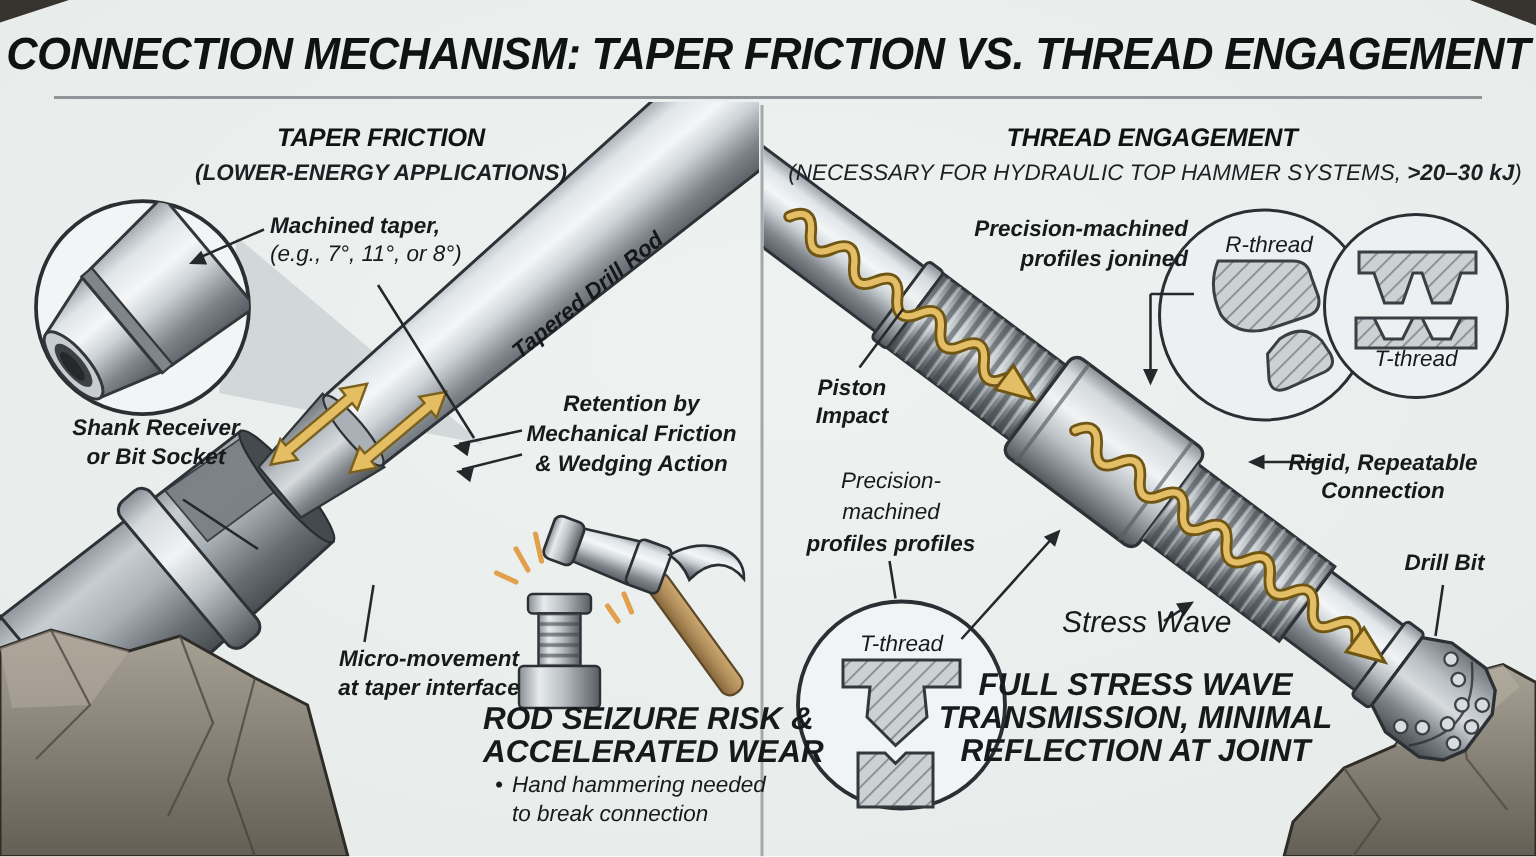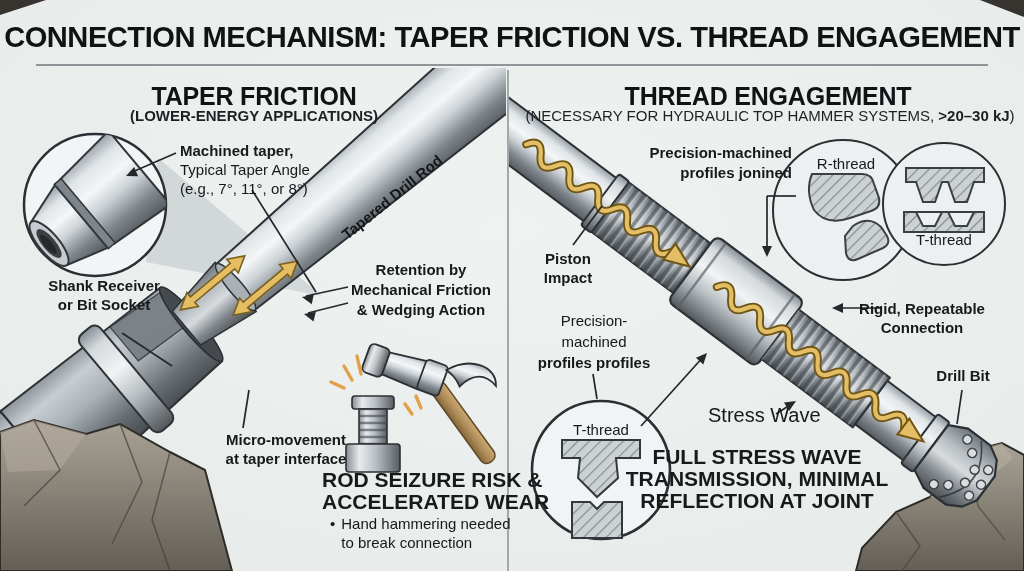--- a/index.html
+++ b/index.html
@@ -1,32 +1,32 @@
 <!DOCTYPE html>
 <html><head>
 <meta charset="utf-8">
 <style>
   html,body{margin:0;padding:0;}
   #stage{
     position:relative;width:1024px;height:571px;overflow:hidden;
     background:radial-gradient(130% 130% at 50% 40%, #eef2f1 0%, #e7ebea 55%, #d9dedd 100%);
-    font-family:"Liberation Sans", sans-serif;color:#17191b;
+    font-family:"Liberation Sans", sans-serif;color:#17191b;font-style:italic;
   }
   .co{position:absolute;font-size:15px;line-height:19px;white-space:nowrap;color:#17191b;}
   .bold{font-weight:700;}
   .ctr{text-align:center;transform:translateX(-50%);}
   .rightal{text-align:right;}
   .title{
     position:absolute;left:512px;top:20px;transform:translateX(-50%) scaleX(.97);
     font-size:30px;font-weight:800;letter-spacing:-.5px;white-space:nowrap;color:#101214;
   }
   .rule{position:absolute;left:36px;top:64px;width:952px;height:2px;background:#8f9598;}
   .divider{position:absolute;left:507px;top:70px;width:2px;height:501px;background:#a3a9ab;}
   .panelhead{
-    position:absolute;transform:translateX(-50%);font-size:25px;font-weight:800;
+    position:absolute;transform:translateX(-50%);font-size:17px;font-weight:800;
     letter-spacing:-.2px;white-space:nowrap;color:#101214;
   }
   .panelsub{
     position:absolute;transform:translateX(-50%);font-size:15px;font-weight:600;
     white-space:nowrap;color:#1d2022;
   }
   .caps{font-size:21px;font-weight:800;line-height:22px;}
   .rodlabel{
     position:absolute;left:392px;top:197px;transform:translate(-50%,-50%) rotate(-39deg);
     font-size:15px;font-weight:700;white-space:nowrap;color:#15171a;
@@ -315,21 +315,20 @@
   <div class="divider"></div>
 
   <div class="panelhead" style="left:254px;top:82px;">TAPER FRICTION</div>
   <div class="panelsub" style="left:254px;top:107px;">(LOWER-ENERGY APPLICATIONS)</div>
 
   <div class="panelhead" style="left:768px;top:82px;">THREAD ENGAGEMENT</div>
   <div class="panelsub" style="left:770px;top:107px;font-weight:500;"><span>(NECESSARY FOR HYDRAULIC TOP HAMMER SYSTEMS, </span><span class="bold">&gt;20–30 kJ</span><span>)</span></div>
 
   <div class="co" style="left:180px;top:141px;">
     <div class="bold">Machined taper,</div>
-    <div>Typical Taper Angle</div>
     <div>(e.g., 7°, 11°, or 8°)</div>
   </div>
 
   <div class="rodlabel">Tapered Drill Rod</div>
 
   <div class="co ctr bold" style="left:104px;top:276px;text-align:center;">
     <div>Shank Receiver</div>
     <div>or Bit Socket</div>
   </div>
 

